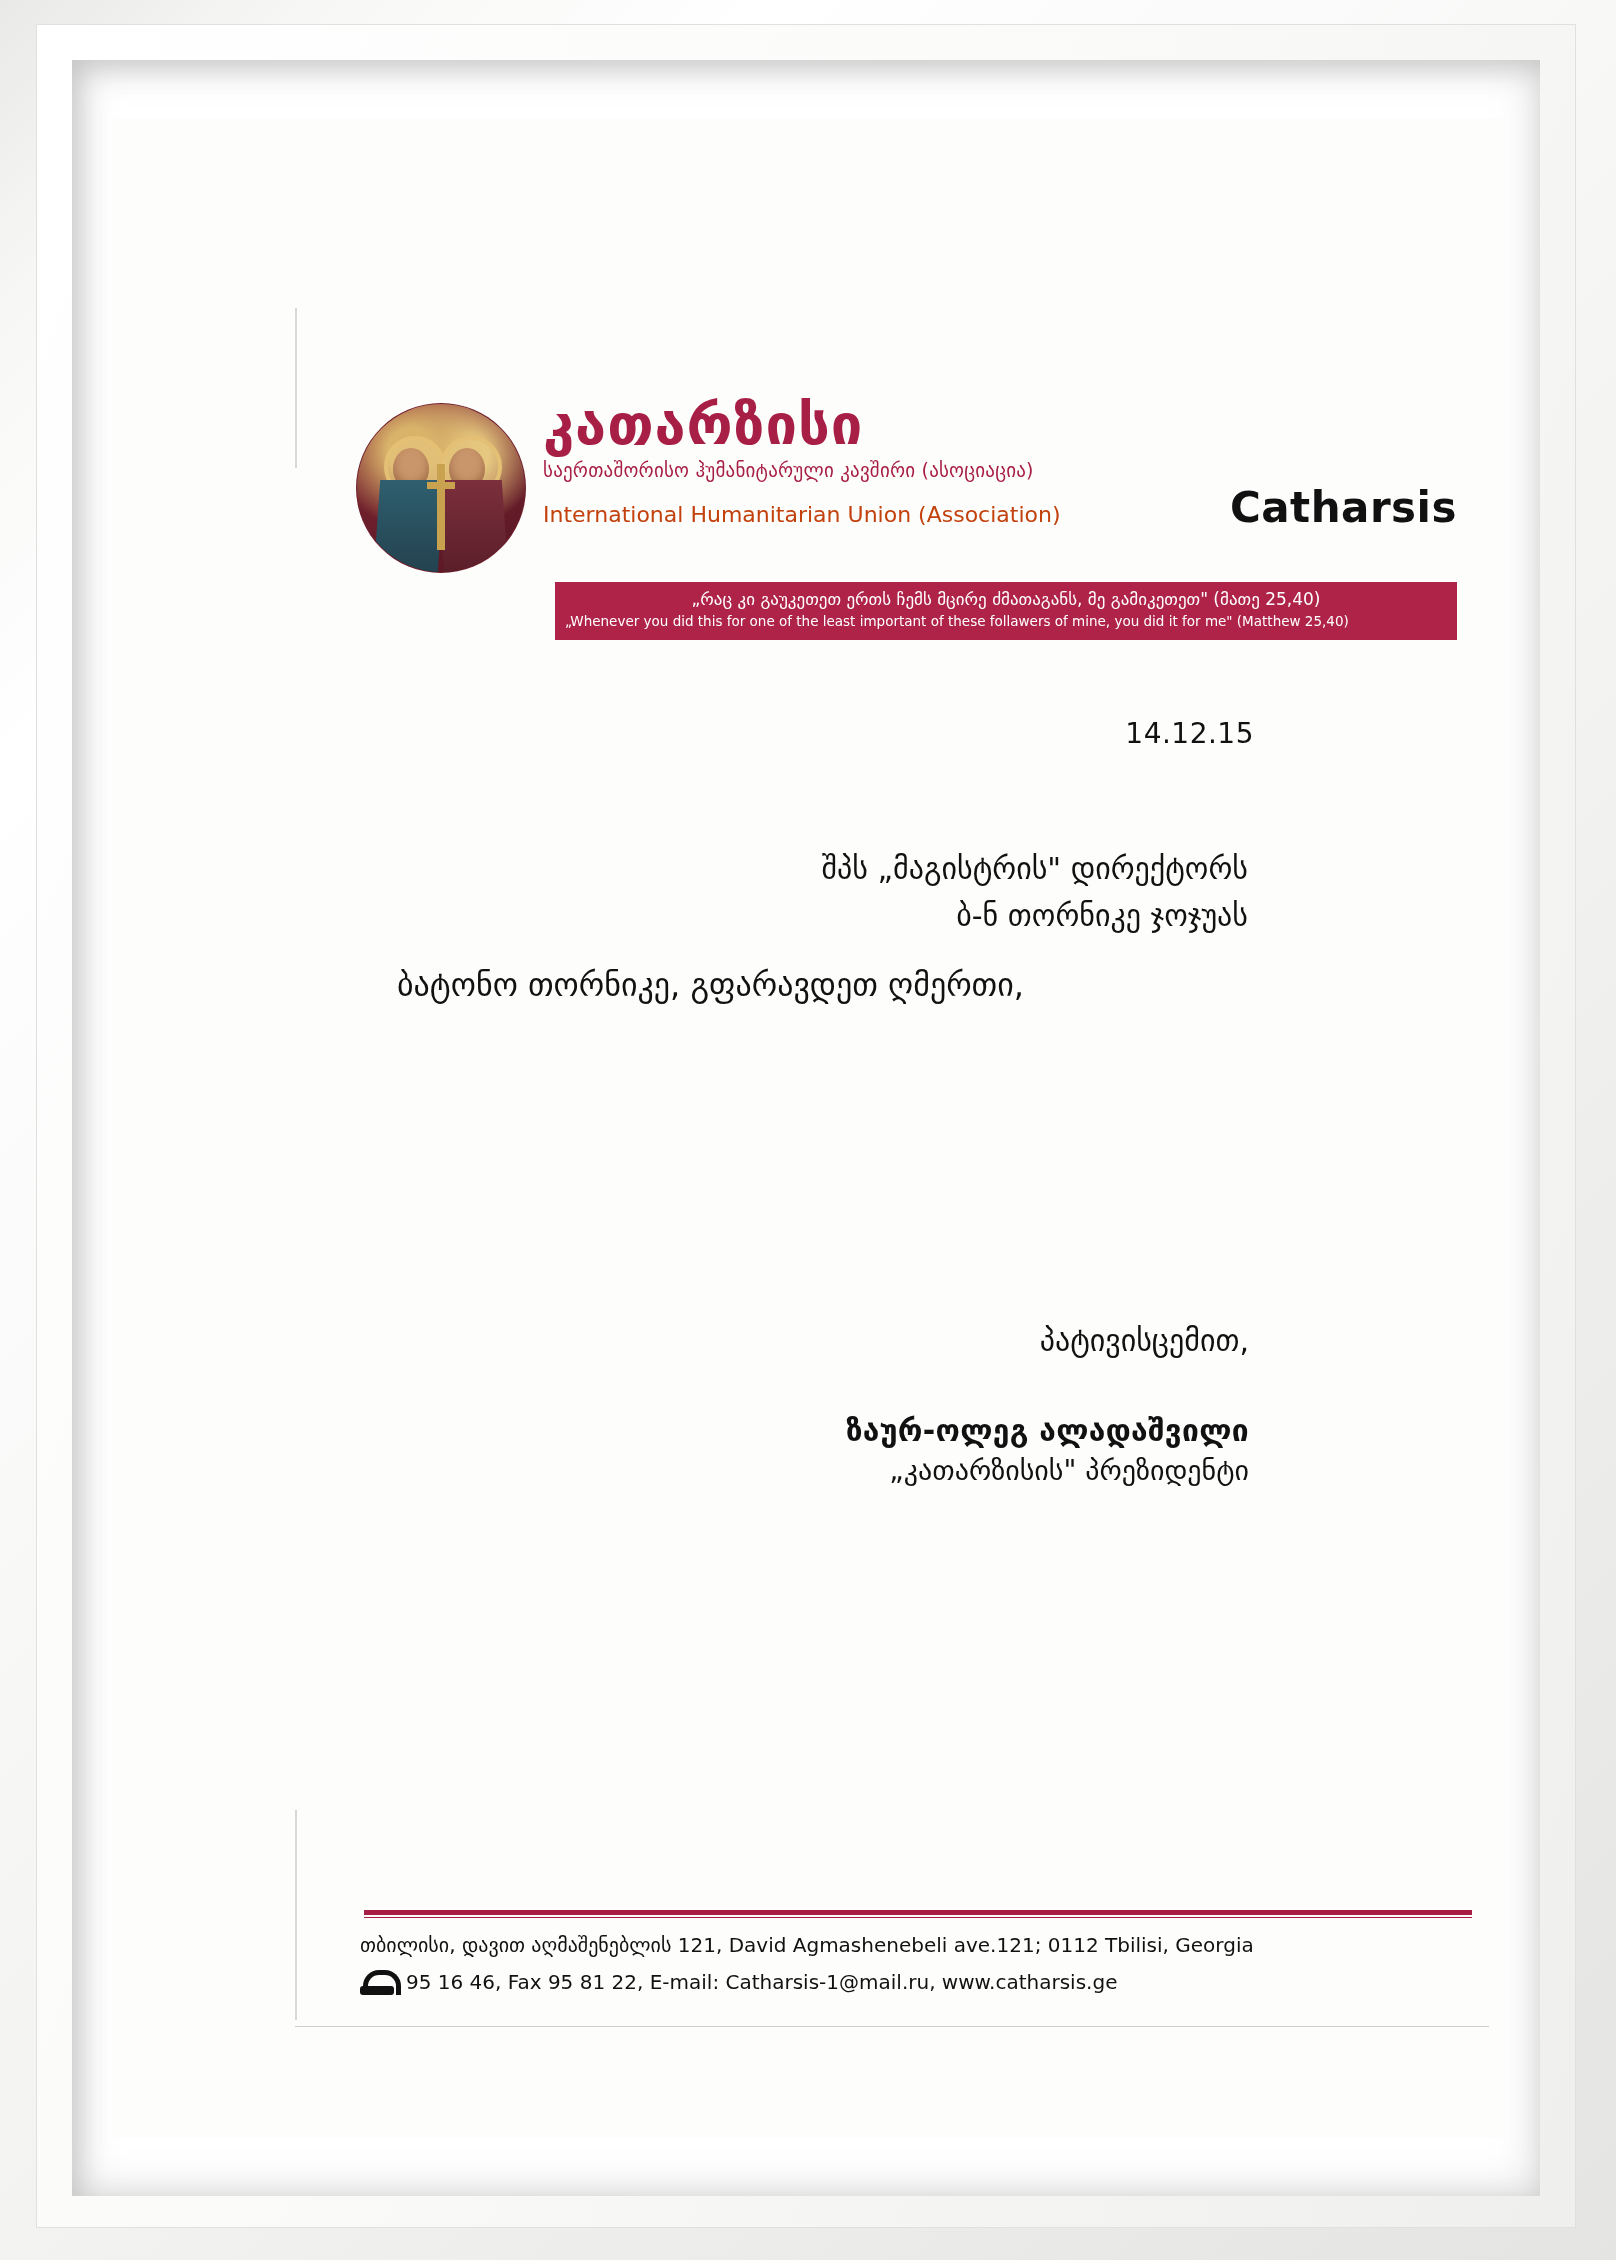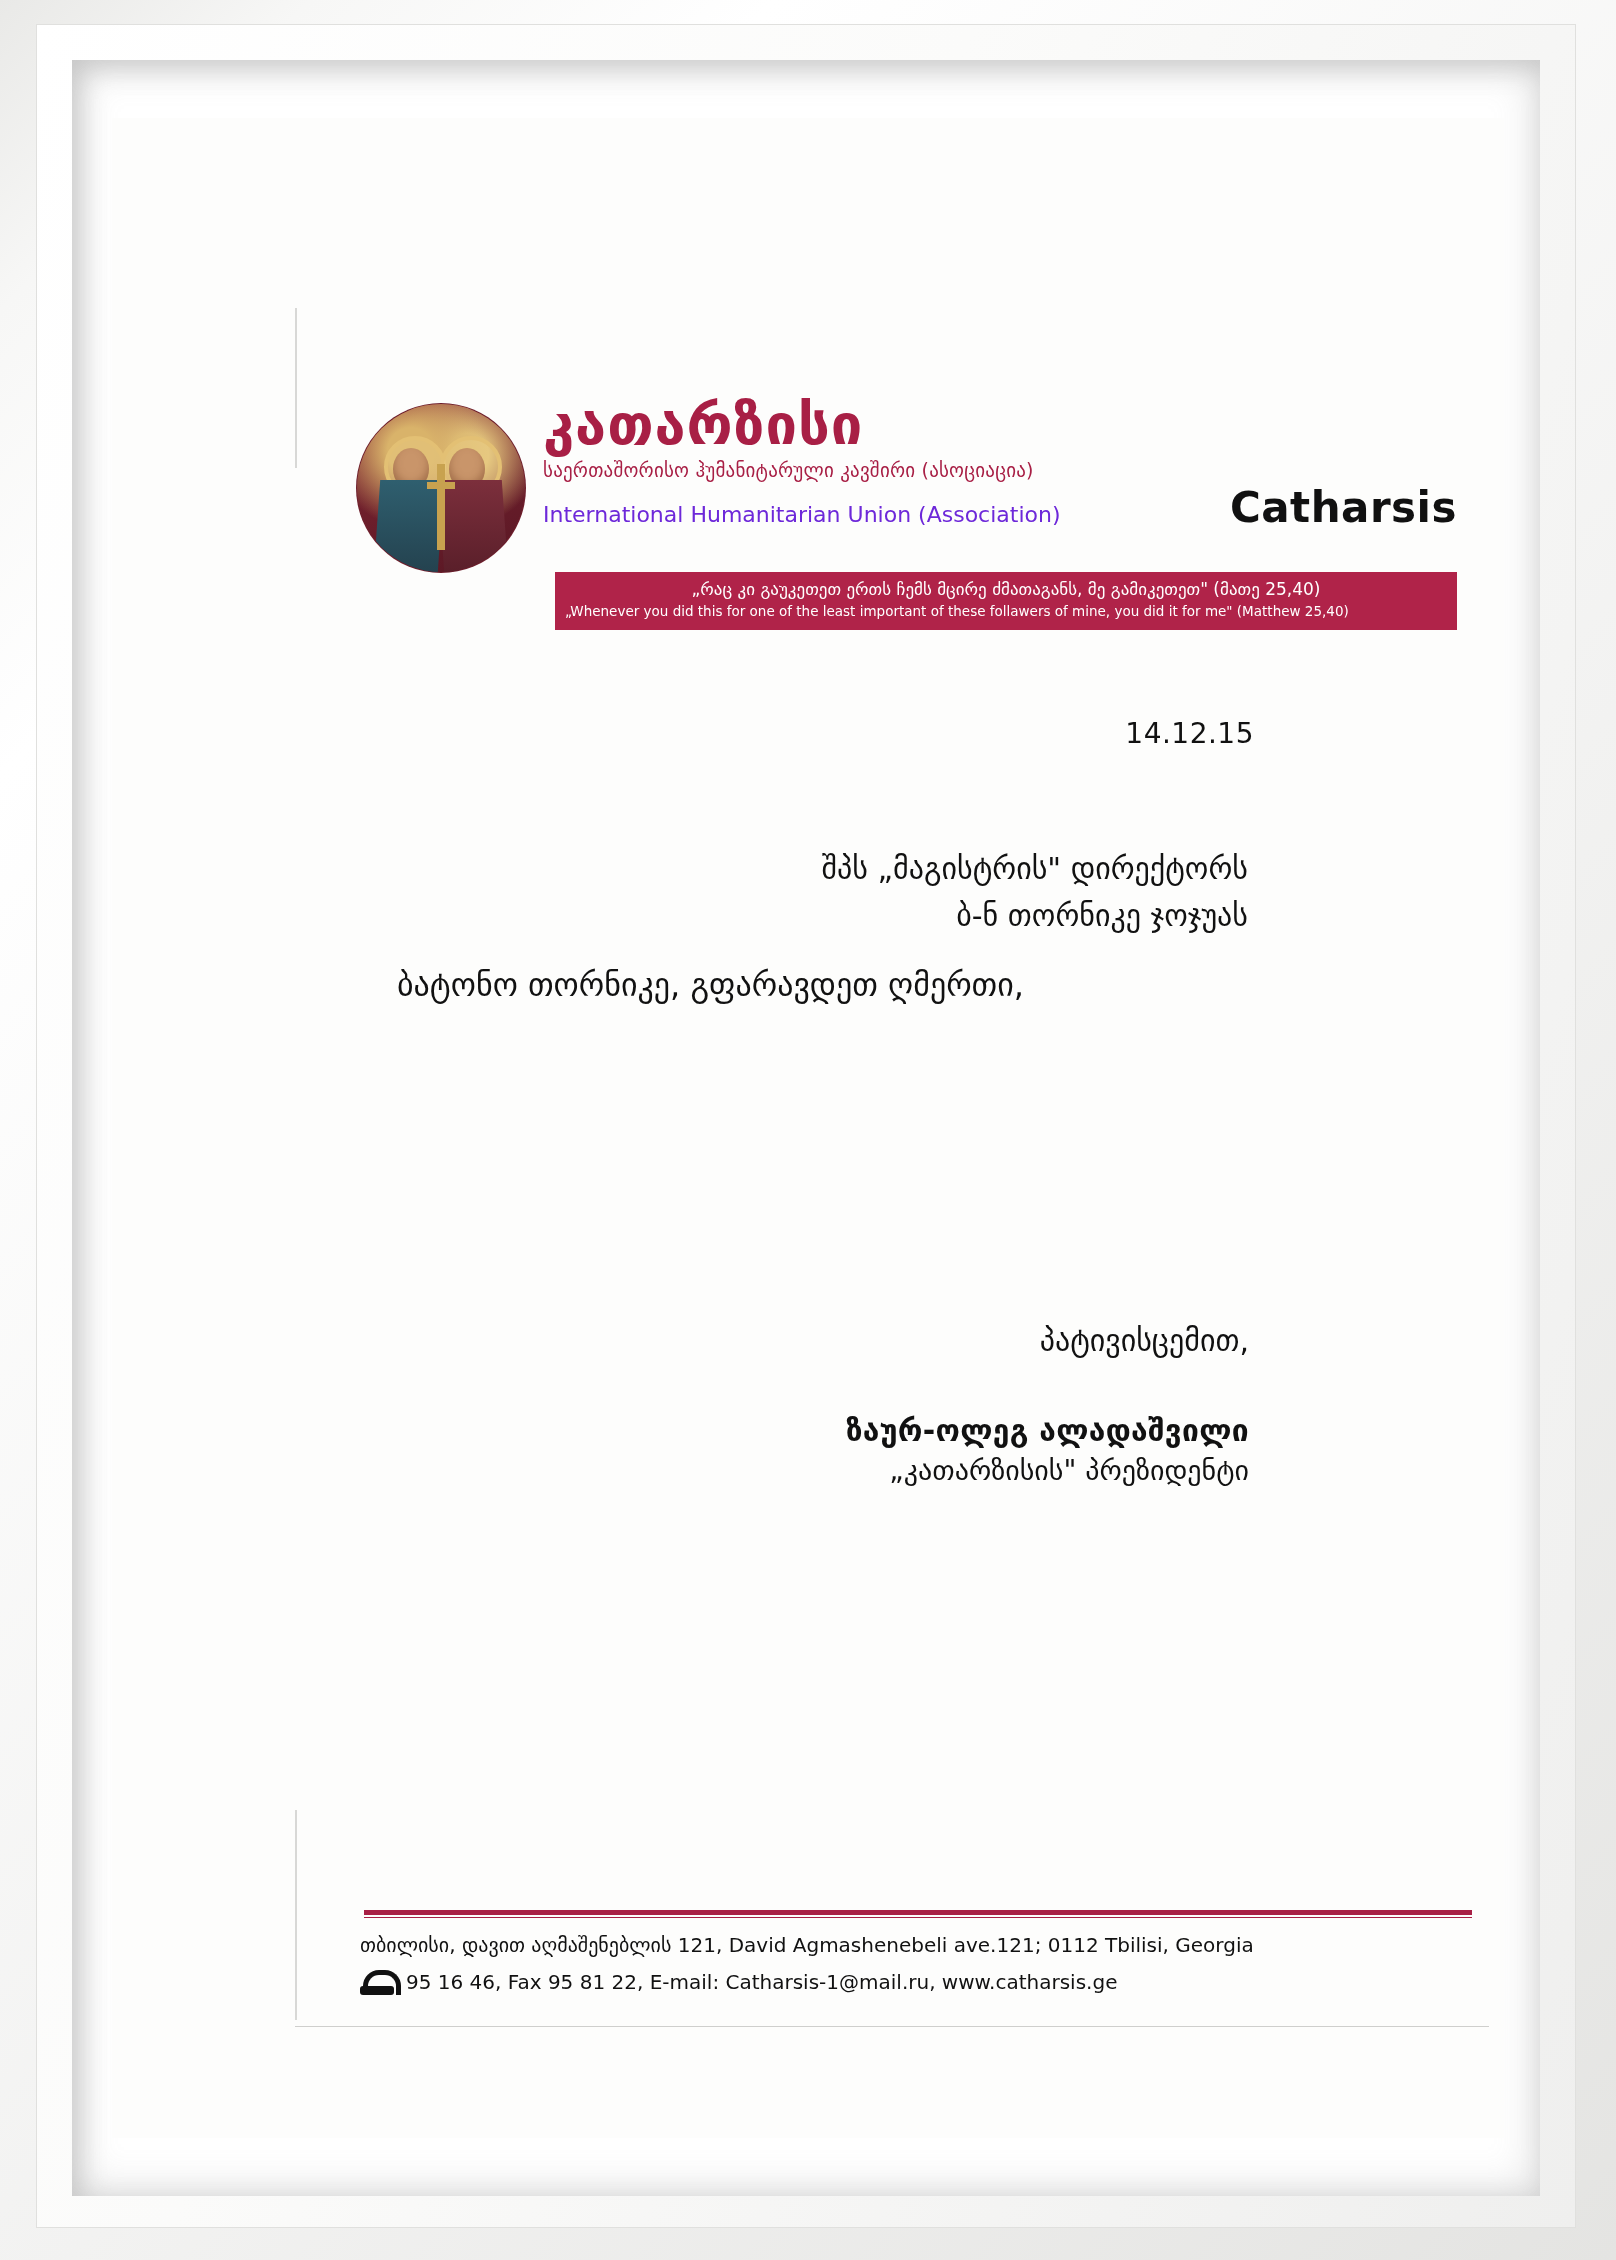--- a/index.html
+++ b/index.html
@@ -149,32 +149,33 @@
     margin-top: 4px;
     letter-spacing: .2px;
   }
   .lh-row2 {
     display: flex;
     align-items: baseline;
     justify-content: space-between;
     margin-top: 2px;
   }
   .lh-sub-en {
-    color: #6d28d9;
+    color: #c2410c;
     font-size: 22px;
   }
   .lh-brand {
     color: #111;
     font-size: 42px;
     font-weight: bold;
     letter-spacing: .5px;
     margin-left: 8px;
     white-space: nowrap;
   }
   .verse-band {
+    margin-top: 10px;
     margin-left: 198px;
     width: 902px;
     background: #b02349;
     color: #ffffff;
     padding: 7px 10px 9px 10px;
     box-sizing: border-box;
   }
   .verse-ka {
     font-size: 17px;
     text-align: center;

